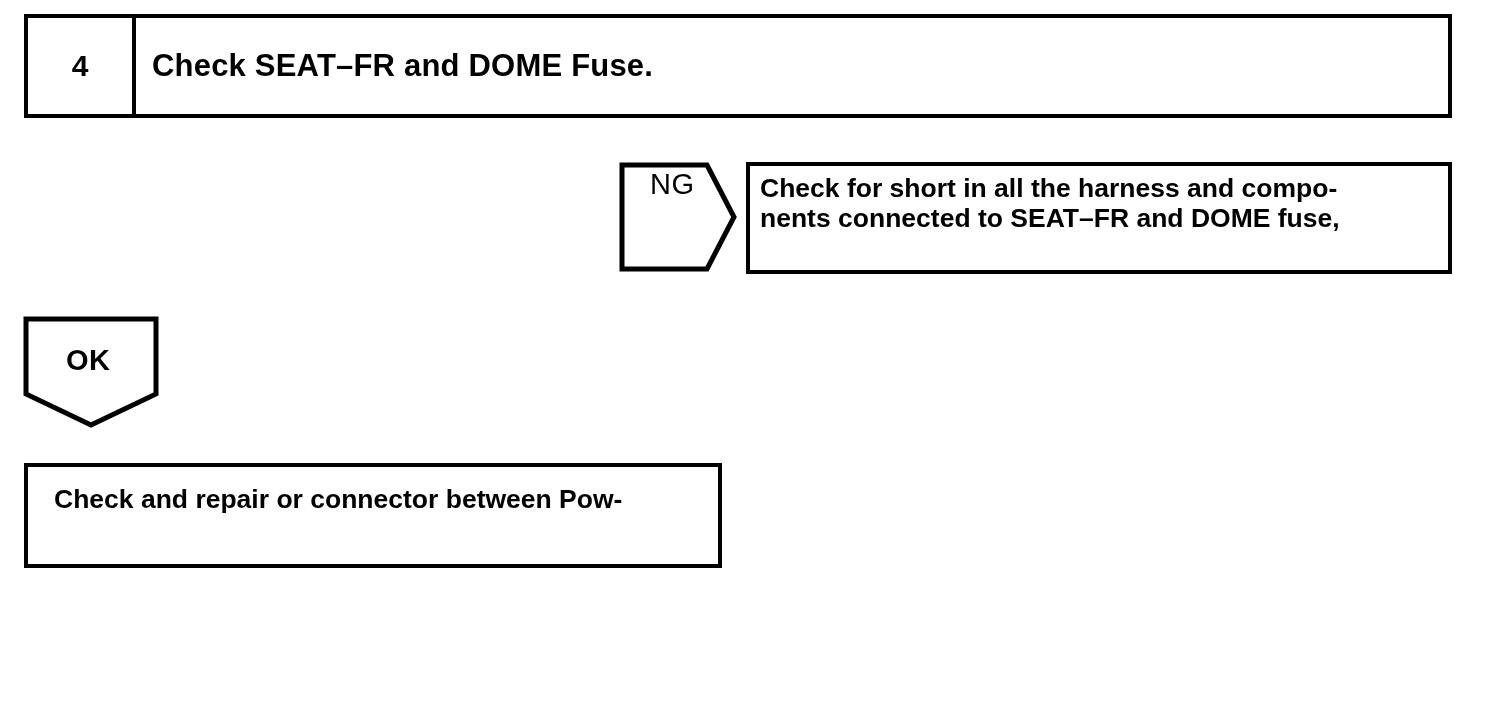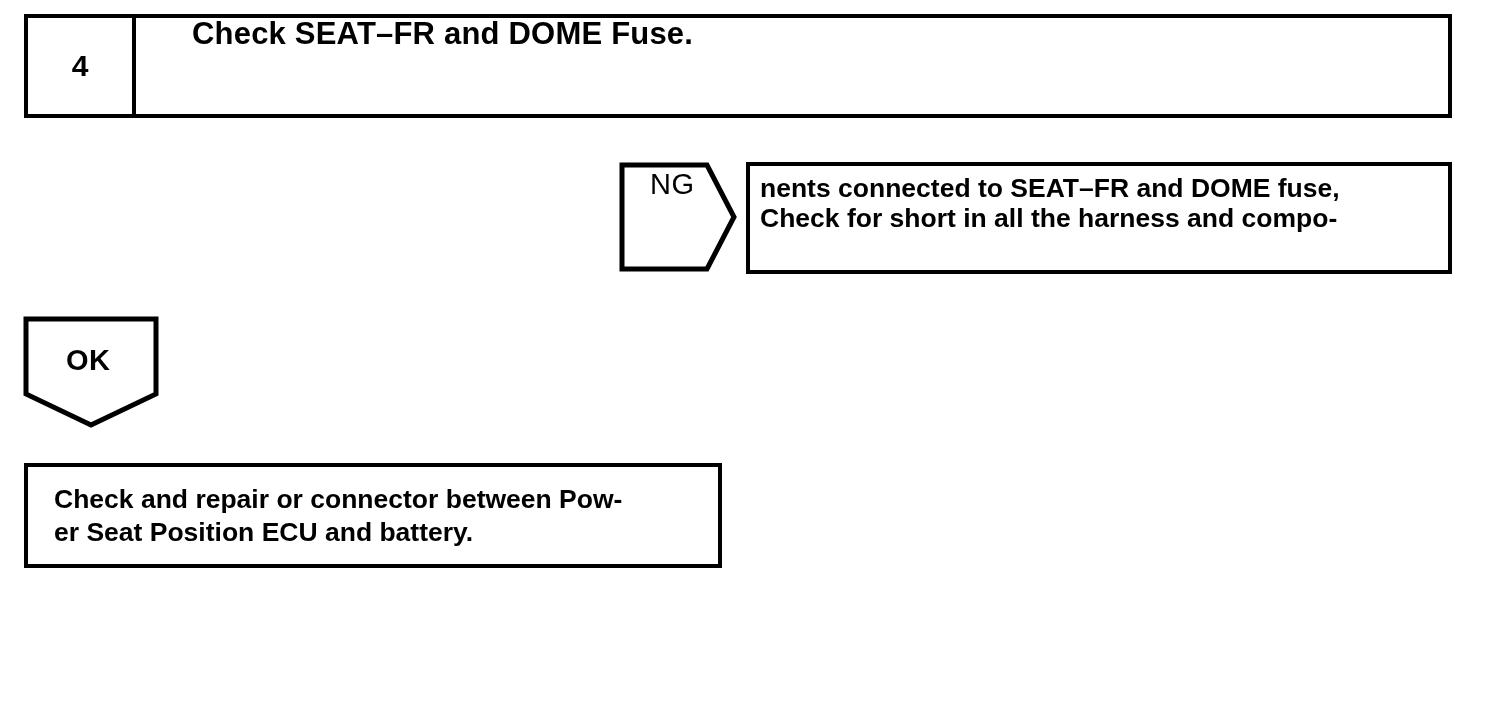--- a/index.html
+++ b/index.html
@@ -46,24 +46,23 @@
   }
   .step-number {
     font-size: 30px;
     font-weight: bold;
     line-height: 1;
     letter-spacing: 0px;
   }
   .step-title-cell {
     flex: 1;
     display: flex;
-    align-items: flex-start;
+    align-items: center;
     padding-left: 16px;
     box-sizing: border-box;
-    margin-left: 40px;
   }
   .step-title {
     font-size: 31px;
     font-weight: bold;
     line-height: 1.05;
     letter-spacing: 0.2px;
     white-space: nowrap;
   }
 
   
@@ -158,29 +157,28 @@
   </div>
 
   <div class="ng-arrow">
     <svg width="118" height="110" viewBox="0 0 118 110" xmlns="http://www.w3.org/2000/svg">
       <polygon points="3,3 88,3 115,55 88,107 3,107" fill="#ffffff" stroke="#000000" stroke-width="5" stroke-linejoin="miter"></polygon>
     </svg>
   </div>
   <div class="ng-label">NG</div>
 
   <div class="ng-box">
+    <div class="ng-text-line">Check for short in all the harness and compo-</div>
     <div class="ng-text-line">nents connected to SEAT–FR and DOME fuse,</div>
-    <div class="ng-text-line">Check for short in all the harness and compo-</div>
   </div>
 
   <div class="ok-arrow">
     <svg width="136" height="112" viewBox="0 0 136 112" xmlns="http://www.w3.org/2000/svg">
       <polygon points="3,3 133,3 133,78 68,109 3,78" fill="#ffffff" stroke="#000000" stroke-width="5" stroke-linejoin="miter"></polygon>
     </svg>
   </div>
   <div class="ok-label">OK</div>
 
   <div class="result-box">
     <div class="result-text-line">Check and repair or connector between Pow-</div>
-    <div class="result-text-line">er Seat Position ECU and battery.</div>
   </div>
 
 </div>
 
 </body></html>

